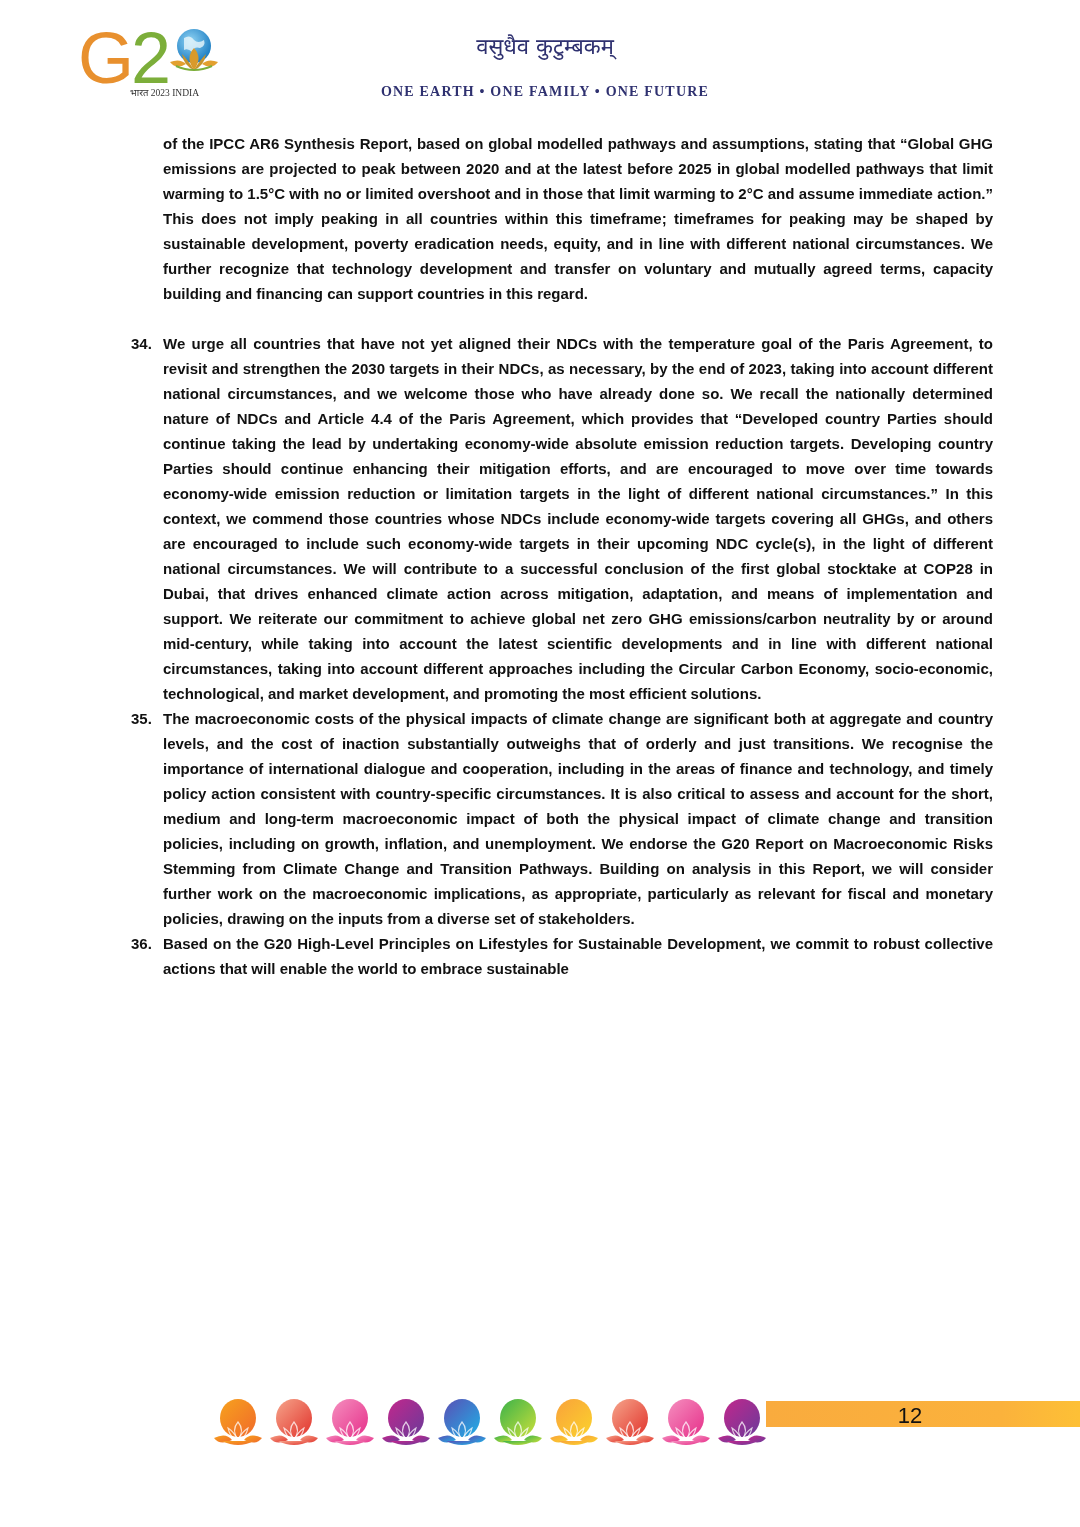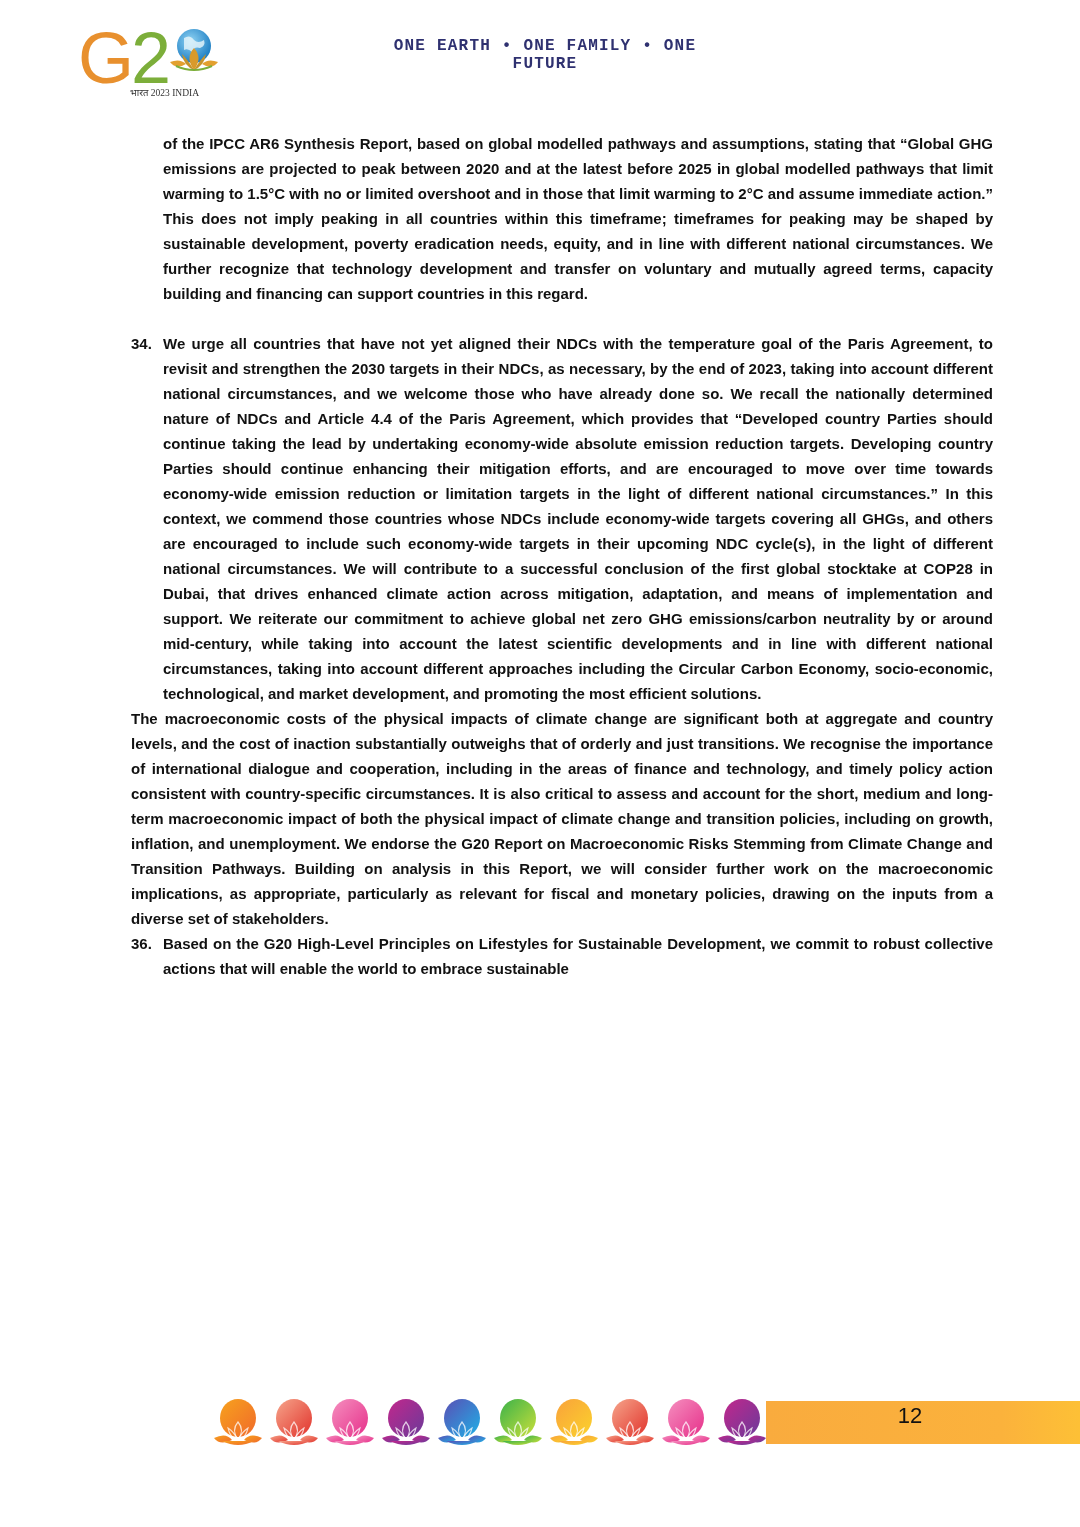--- a/index.html
+++ b/index.html
@@ -8,37 +8,37 @@
   
   .logo { position: absolute; left: 78px; top: 26px; width: 150px; height: 80px; }
   .logo-g20 { position: absolute; left: 0; top: 0; font-family: "Liberation Sans", sans-serif; font-size: 72px; font-weight: 400; letter-spacing: -3px; line-height: 64px; }
   .logo-g20 .g { color: #e8902e; }
   .logo-g20 .two { color: #7cae3a; }
   .globe { position: absolute; left: 88px; top: 2px; width: 52px; height: 44px; }
   .logo-sub { position: absolute; left: 52px; top: 60px; font-family: "Liberation Serif", serif; font-size: 9.5px; color: #333; white-space: nowrap; }
 
   .motto { position: absolute; left: 370px; top: 32px; width: 350px; text-align: center; color: #2f3170; }
   .motto-sanskrit { font-family: "DejaVu Serif", serif; font-size: 22px; line-height: 30px; }
-  .motto-tagline { font-family: Liberation Mono, monospace; font-size: 16px; font-weight: bold; letter-spacing: 1.2px; margin-top: 5px; }
+  .motto-tagline { font-family: Liberation Serif, serif; font-size: 14px; font-weight: bold; letter-spacing: 1.2px; margin-top: 22px; }
 
   
   .content { position: absolute; left: 131px; top: 131px; width: 862px; }
   .para { font-size: 15px; line-height: 25px; text-align: justify; font-weight: bold; }
   .para-cont { margin-left: 32px; }
   .numbered { display: flex; }
   .num { width: 32px; flex: 0 0 32px; }
   .numtext { flex: 1; text-align: justify; }
   .heading { font-size: 19.6px; line-height: 25px; font-weight: bold; font-style: italic; margin: 19px 0 21px 0; }
   .gap { height: 25px; }
 
   
   .lotus-row { position: absolute; left: 212px; top: 1398px; display: flex; gap: 4px; }
   .lotus { width: 52px; height: 50px; position: relative; }
   .lotus svg { display: block; }
-  .page-bar { position: absolute; left: 766px; top: 1401px; width: 314px; height: 43px; background: linear-gradient(90deg, #f9ab3e 0%, #fbb23c 75%, #fdc036 100%); }
+  .page-bar { position: absolute; left: 766px; top: 1401px; width: 314px; height: 26px; background: linear-gradient(90deg, #f9ab3e 0%, #fbb23c 75%, #fdc036 100%); }
   .page-number { position: absolute; left: 0; right: 0; top: 2px; text-align: center; font-size: 22px; color: #111; padding-right: 26px; }
 </style>
 </head>
 <body>
 
 <div class="logo">
   <div class="logo-g20">
     <span class="g">G</span><span class="two">2</span>
   </div>
   <svg class="globe" viewBox="0 0 52 44">
@@ -54,35 +54,37 @@
     <path d="M52 34 q-10 -4 -16 2 q10 6 16 -2z" fill="#e3a02f"></path>
     <path d="M28 20 q-9 10 0 22 q9 -12 0 -22z" fill="#d99a2b"></path>
     <path d="M16 26 q2 12 12 16 q-6 -10 -12 -16z" fill="#c7932a"></path>
     <path d="M40 26 q-2 12 -12 16 q6 -10 12 -16z" fill="#c7932a"></path>
     <path d="M10 38 q18 8 36 0" stroke="#7cae3a" stroke-width="2" fill="none"></path>
   </svg>
   <div class="logo-sub">भारत 2023 INDIA</div>
 </div>
 
 <div class="motto">
+  <div class="motto-sanskrit">वसुधैव कुटुम्बकम्</div>
   <div class="motto-tagline">ONE EARTH • ONE FAMILY • ONE FUTURE</div>
 </div>
 
 <div class="content">
   <div class="para para-cont">of the IPCC AR6 Synthesis Report, based on global modelled pathways and assumptions, stating that “Global GHG emissions are projected to peak between 2020 and at the latest before 2025 in global modelled pathways that limit warming to 1.5°C with no or limited overshoot and in those that limit warming to 2°C and assume immediate action.” This does not imply peaking in all countries within this timeframe; timeframes for peaking may be shaped by sustainable development, poverty eradication needs, equity, and in line with different national circumstances. We further recognize that technology development and transfer on voluntary and mutually agreed terms, capacity building and financing can support countries in this regard.</div>
 
   <div class="gap"></div>
 
   <div class="para numbered">
     <span class="num">34.</span>
     <span class="numtext">We urge all countries that have not yet aligned their NDCs with the temperature goal of the Paris Agreement, to revisit and strengthen the 2030 targets in their NDCs, as necessary, by the end of 2023, taking into account different national circumstances, and we welcome those who have already done so. We recall the nationally determined nature of NDCs and Article 4.4 of the Paris Agreement, which provides that “Developed country Parties should continue taking the lead by undertaking economy-wide absolute emission reduction targets. Developing country Parties should continue enhancing their mitigation efforts, and are encouraged to move over time towards economy-wide emission reduction or limitation targets in the light of different national circumstances.” In this context, we commend those countries whose NDCs include economy-wide targets covering all GHGs, and others are encouraged to include such economy-wide targets in their upcoming NDC cycle(s), in the light of different national circumstances. We will contribute to a successful conclusion of the first global stocktake at COP28 in Dubai, that drives enhanced climate action across mitigation, adaptation, and means of implementation and support. We reiterate our commitment to achieve global net zero GHG emissions/carbon neutrality by or around mid-century, while taking into account the latest scientific developments and in line with different national circumstances, taking into account different approaches including the Circular Carbon Economy, socio-economic, technological, and market development, and promoting the most efficient solutions.</span>
   </div>
 
 
   <div class="para numbered">
+    <span class="num">35.</span>
     <span class="numtext">The macroeconomic costs of the physical impacts of climate change are significant both at aggregate and country levels, and the cost of inaction substantially outweighs that of orderly and just transitions. We recognise the importance of international dialogue and cooperation, including in the areas of finance and technology, and timely policy action consistent with country-specific circumstances.  It is also critical to assess and account for the short, medium and long-term macroeconomic impact of both the physical impact of climate change and transition policies, including on growth, inflation, and unemployment. We endorse the G20 Report on Macroeconomic Risks Stemming from Climate Change and Transition Pathways. Building on analysis in this Report, we will consider further work on the macroeconomic implications, as appropriate, particularly as relevant for fiscal and monetary policies, drawing on the inputs from a diverse set of stakeholders.</span>
   </div>
 
 
   <div class="para numbered">
     <span class="num">36.</span>
     <span class="numtext">Based on the G20 High-Level Principles on Lifestyles for Sustainable Development, we commit to robust collective actions that will enable the world to embrace sustainable</span>
   </div>
 </div>
 

